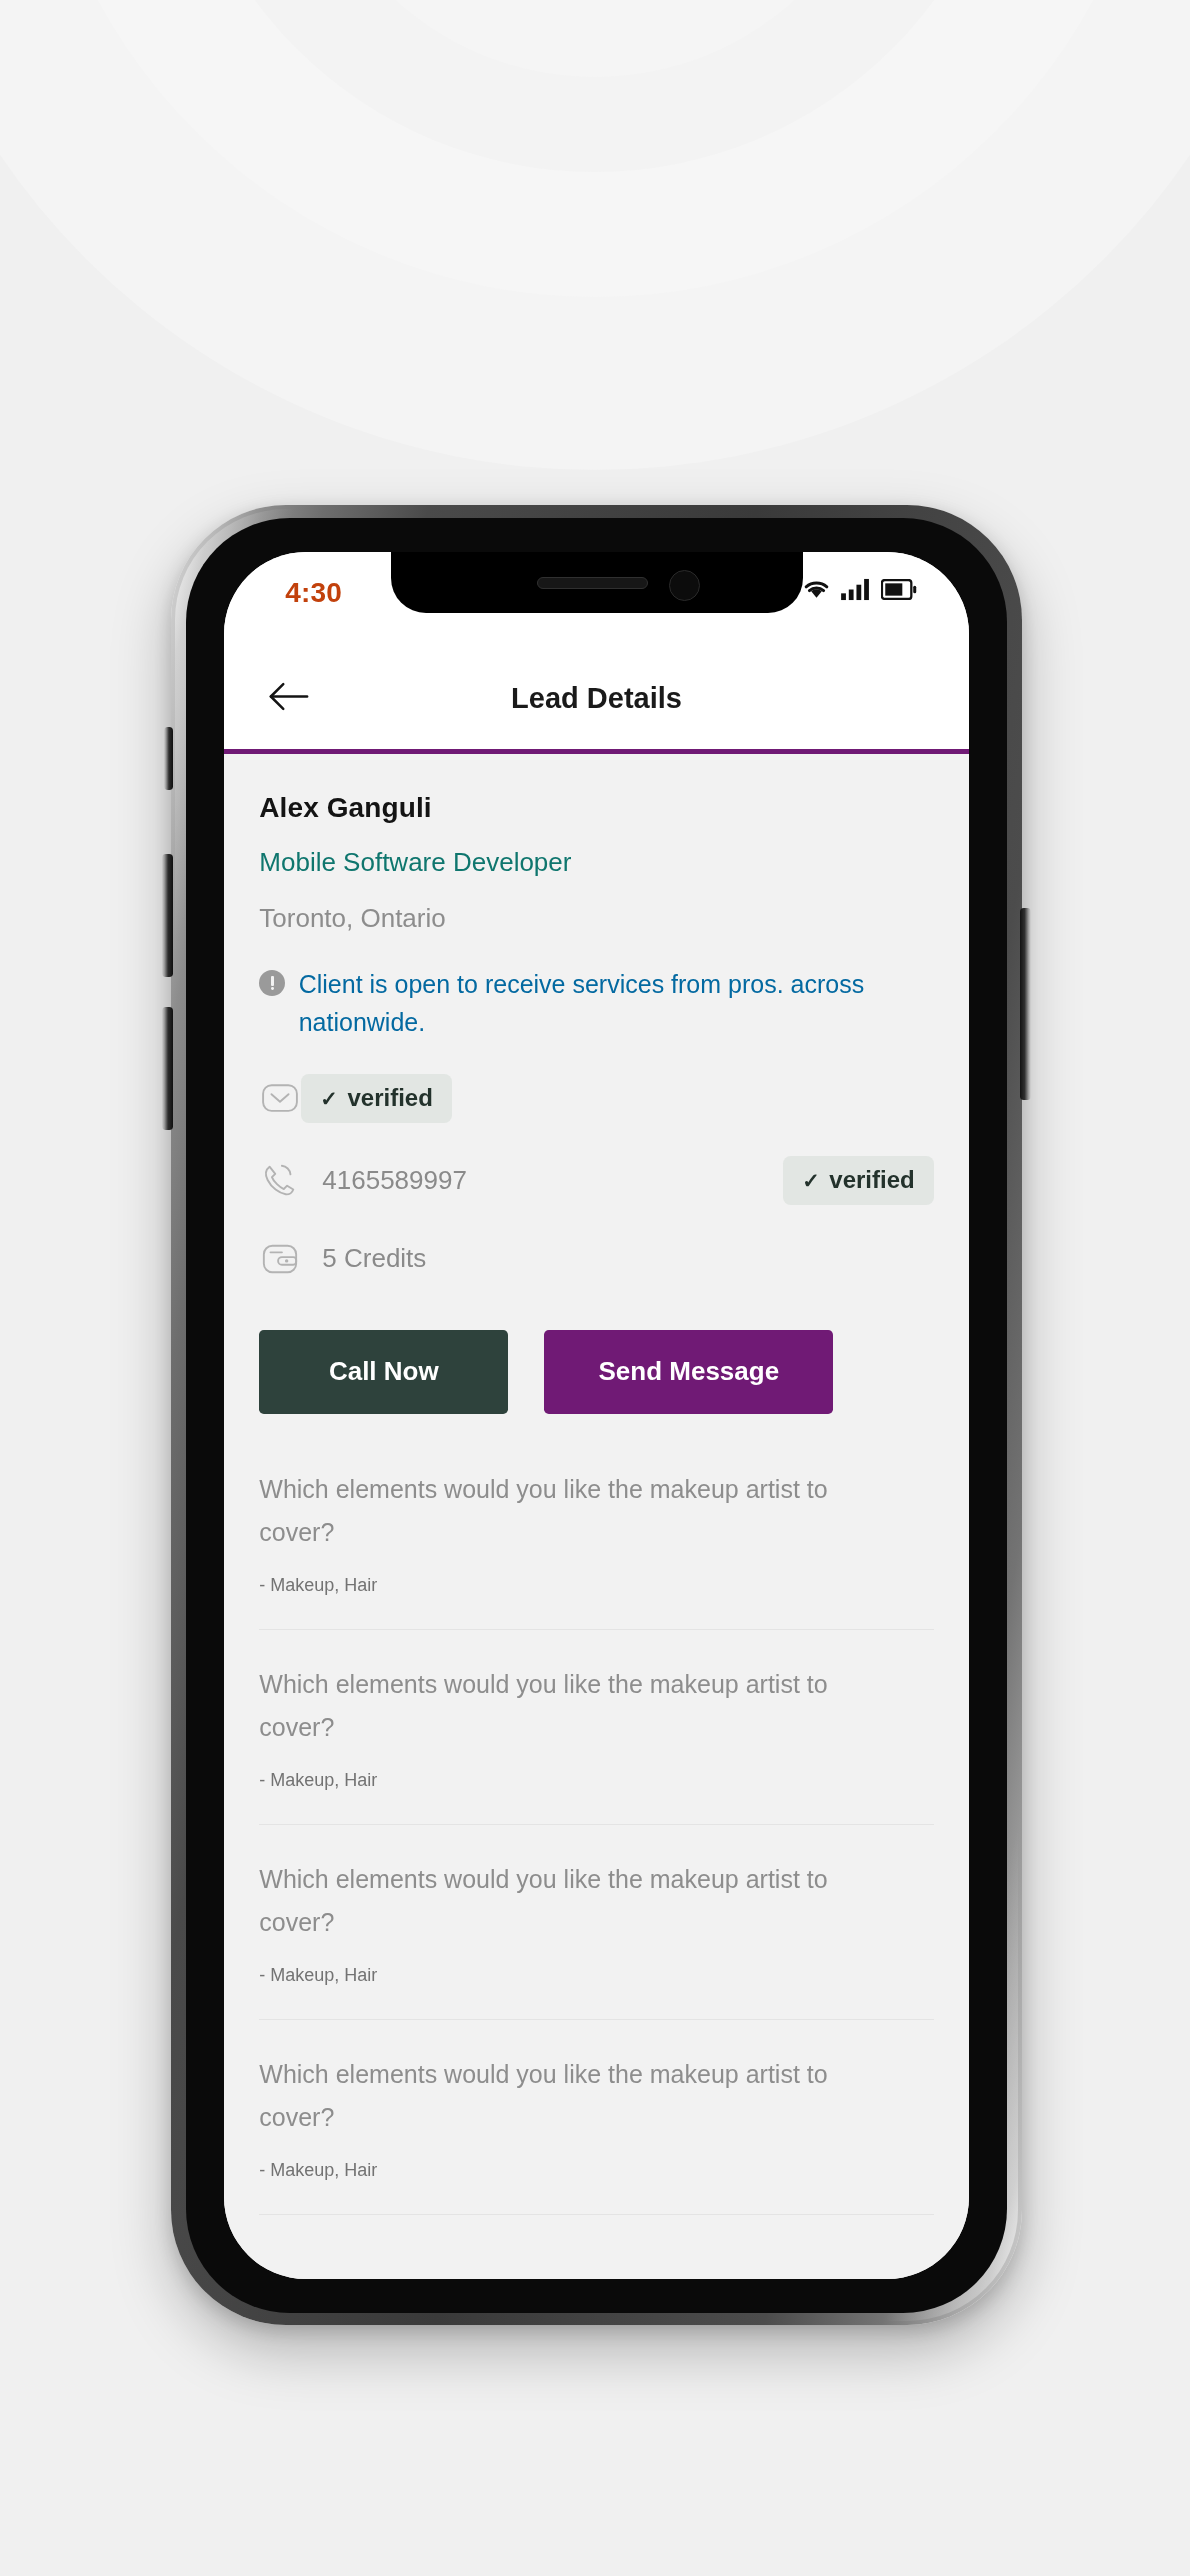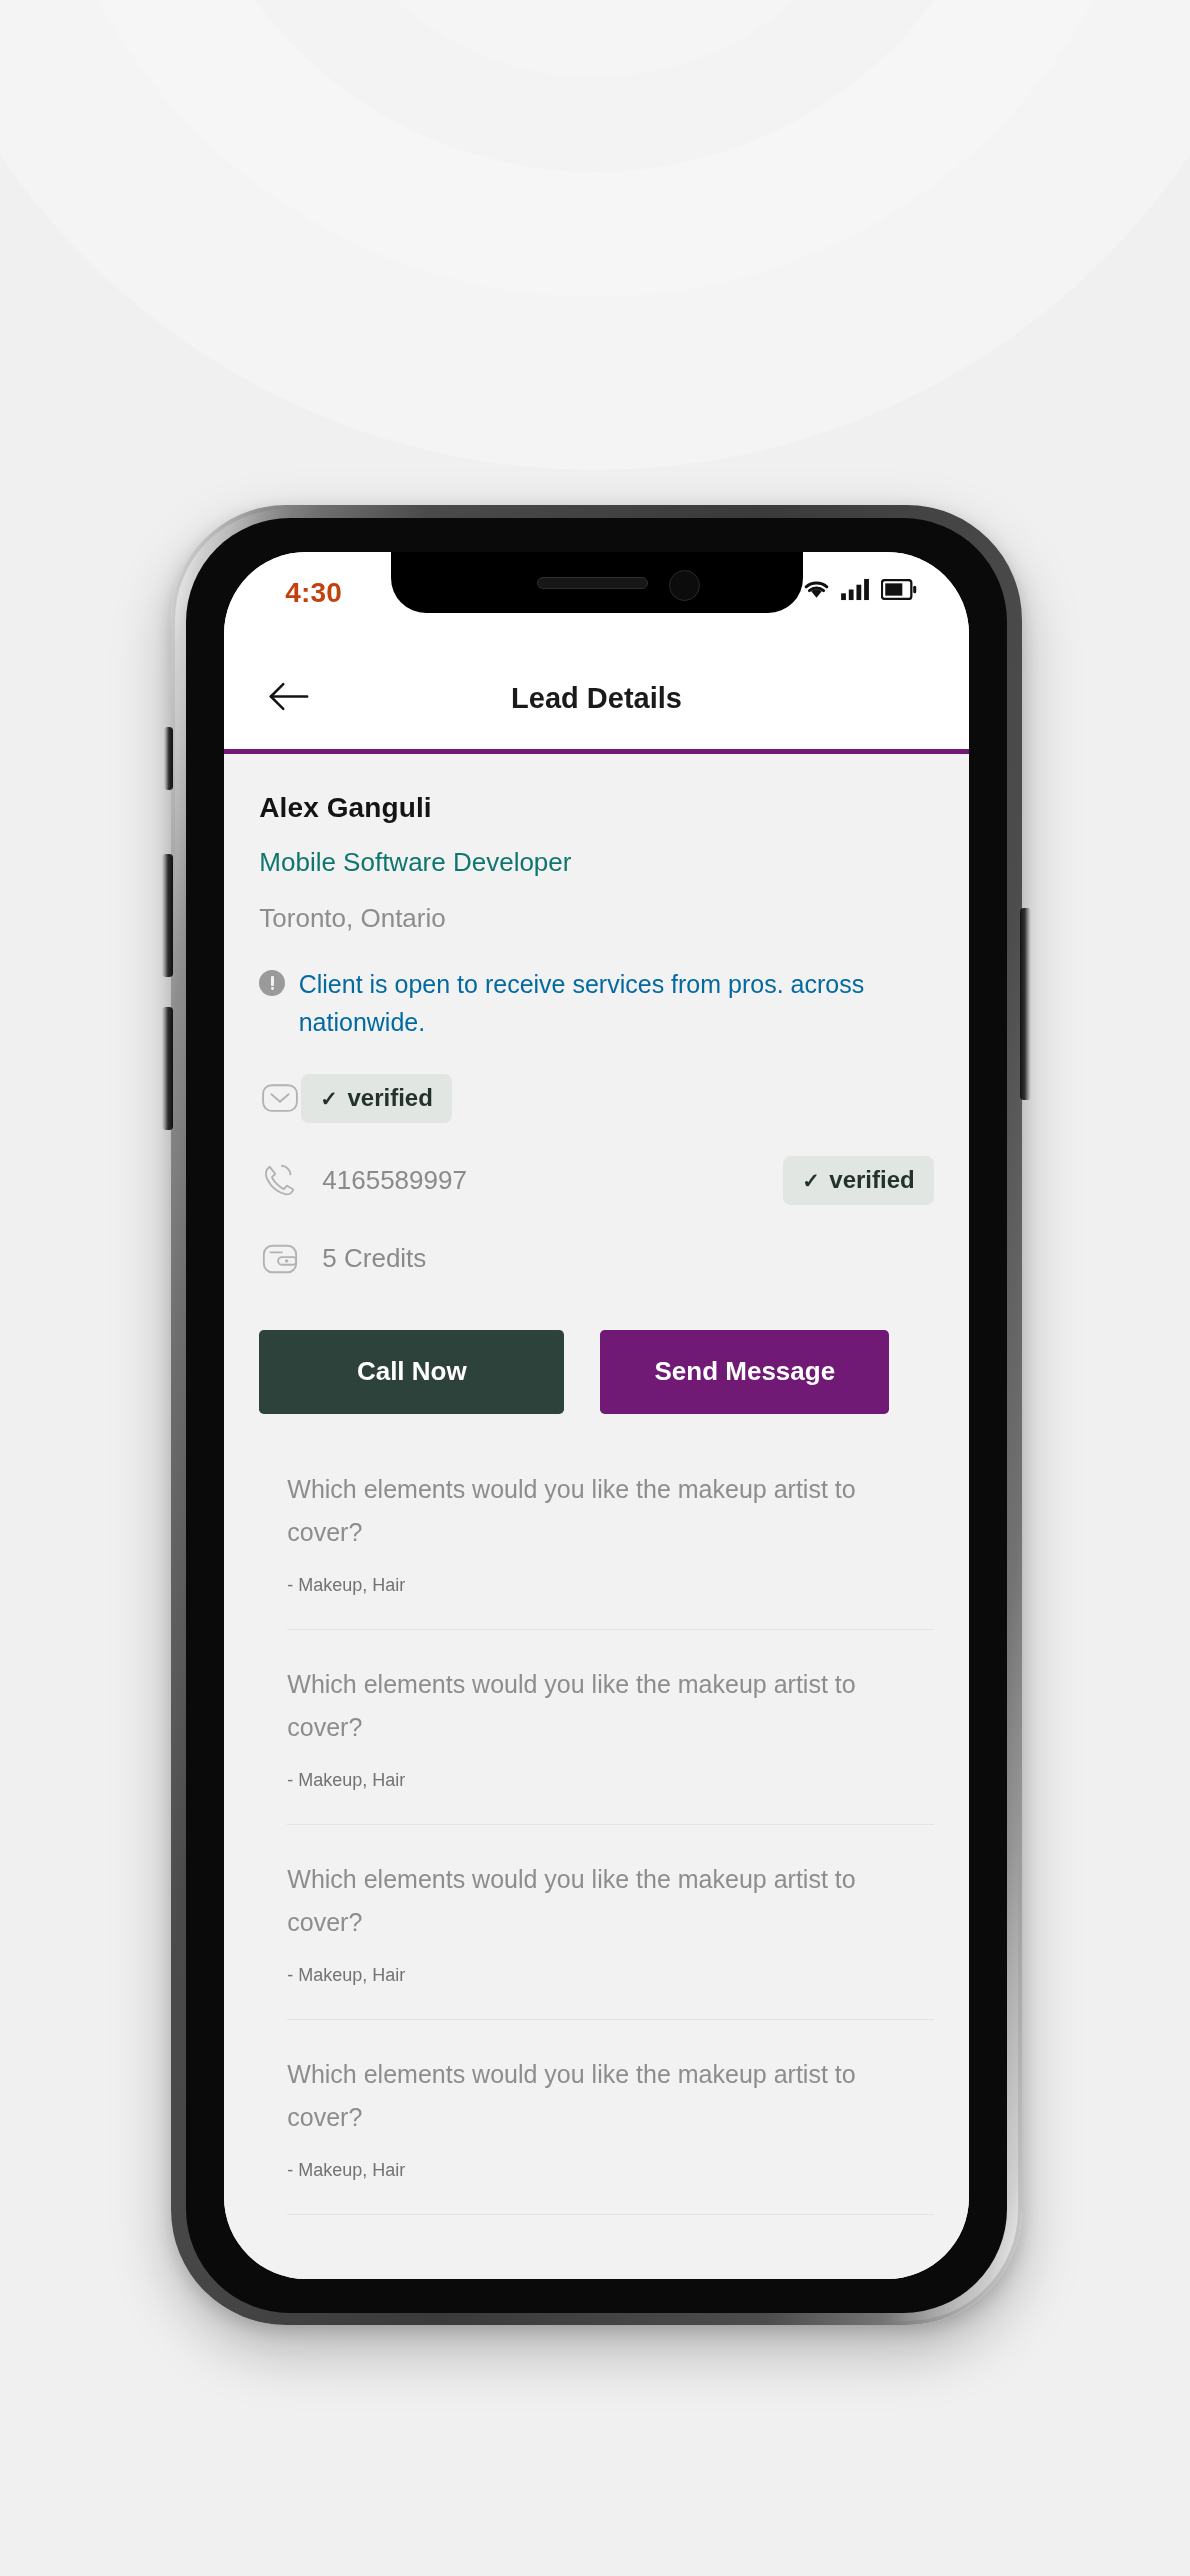--- a/index.html
+++ b/index.html
@@ -294,32 +294,31 @@
     font-size: 26px;
     font-weight: 700;
     color: #ffffff;
     cursor: pointer;
     font-family: "Liberation Sans", sans-serif;
     height: 84px;
     display: flex;
     align-items: center;
     justify-content: center;
   }
-  .btn-call { width: 305px; background: #2e423c; }
+  .btn-call { width: 249px; background: #2e423c; }
   .btn-msg  { width: 289px; background: #701a75; }
 
   
   .qa-list { padding-top: 54px; }
   .qa {
     padding: 0 35px 0 35px;
   }
   .qa-inner {
     padding: 33px 0 33px 0;
     border-bottom: 1px solid #e4e4e4;
-    margin-left: 28px;
   }
   .qa:first-child .qa-inner { padding-top: 0; }
   .qa-q {
     font-size: 25px;
     line-height: 43px;
     color: #8d8d8d;
     max-width: 642px;
   }
   .qa-a {
     padding-top: 21px;

